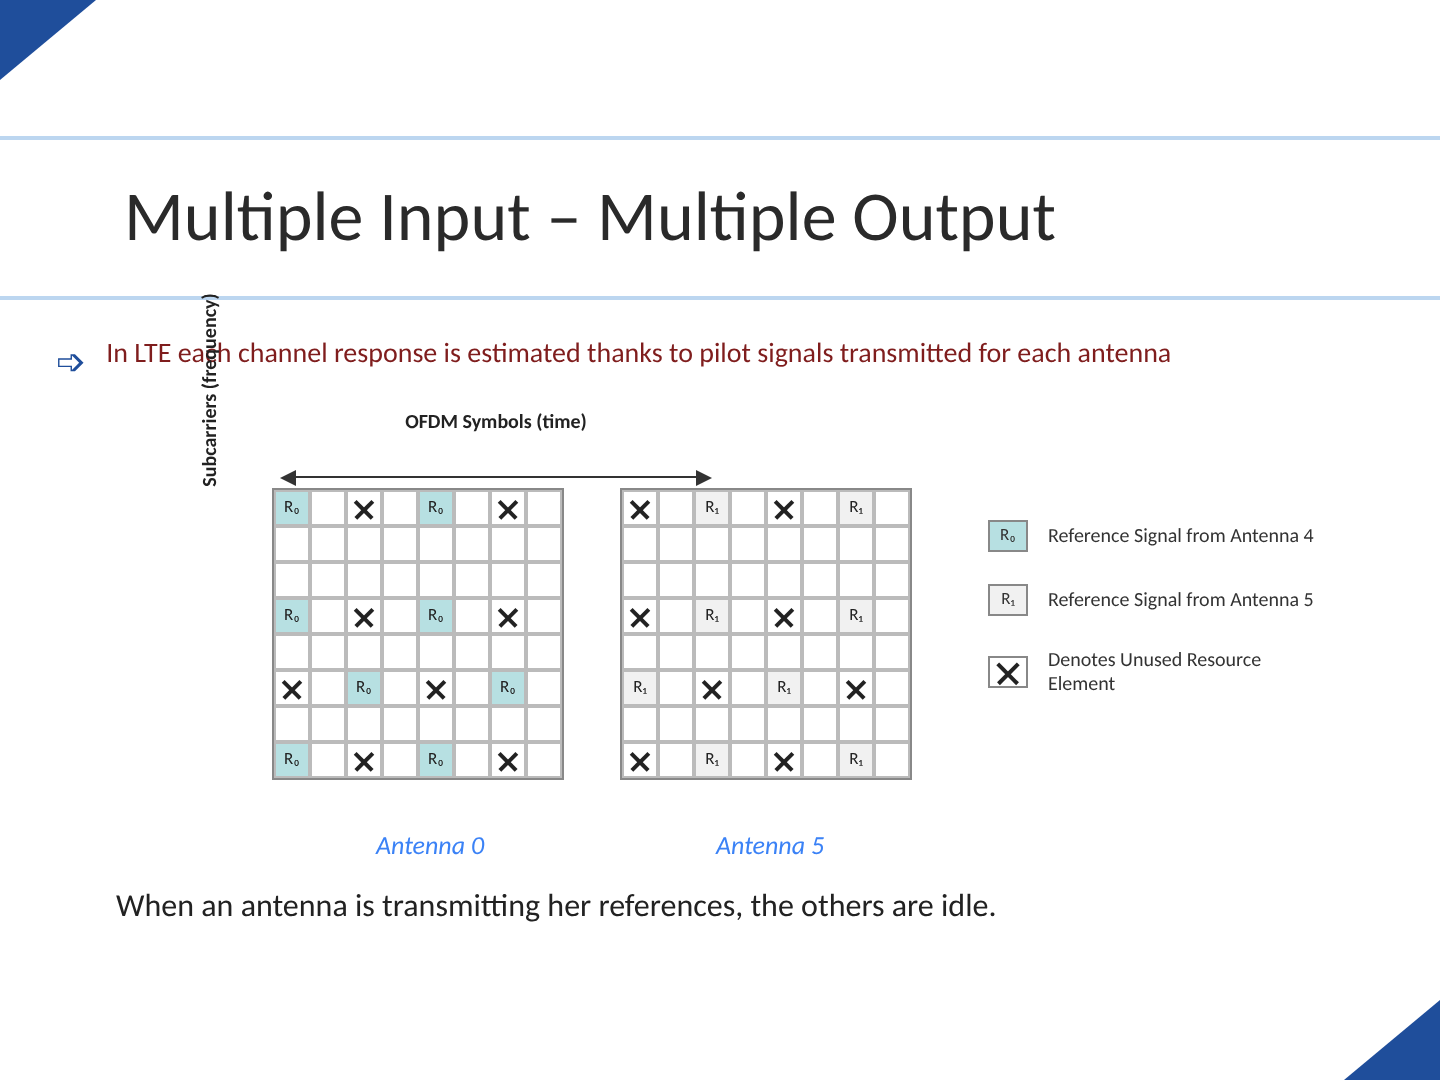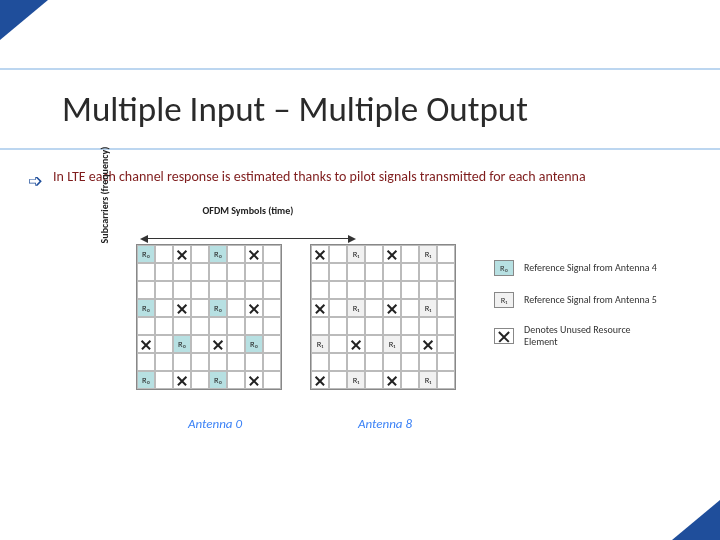--- a/index.html
+++ b/index.html
@@ -276,34 +276,35 @@
             <div class="cell r1">R₁</div>
             <div class="cell"></div>
             <div class="cell x"></div>
             <div class="cell"></div>
             <div class="cell r1">R₁</div>
             <div class="cell"></div>
           </div>
       </div>
 
       <div class="ant-label ant0">Antenna 0</div>
-      <div class="ant-label ant1">Antenna 8</div>
+      <div class="ant-label ant1">Antenna 5</div>
 
       <div class="legend">
         <div class="legend-row">
           <div class="legend-sw r0">R₀</div>
           <div class="legend-txt">Reference Signal from Antenna 4</div>
         </div>
         <div class="legend-row">
           <div class="legend-sw r1">R₁</div>
           <div class="legend-txt">Reference Signal from Antenna 5</div>
         </div>
         <div class="legend-row">
           <div class="legend-sw x"></div>
           <div class="legend-txt">Denotes Unused Resource Element</div>
         </div>
       </div>
     </div>
   </div>
 </div>
 
 <div class="footer-text">
+  <div>When an antenna is transmitting her references, the others are idle.</div>
 </div>
 
 </body></html>

